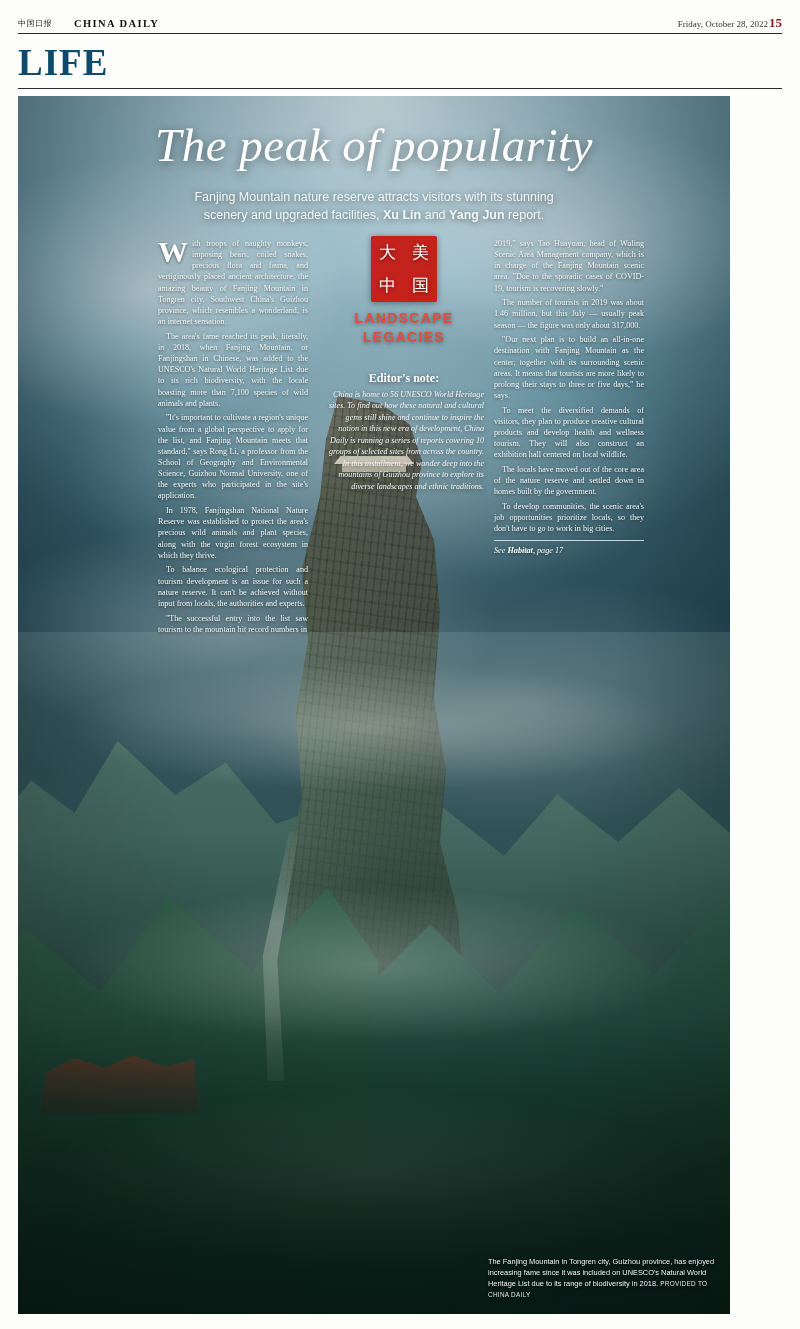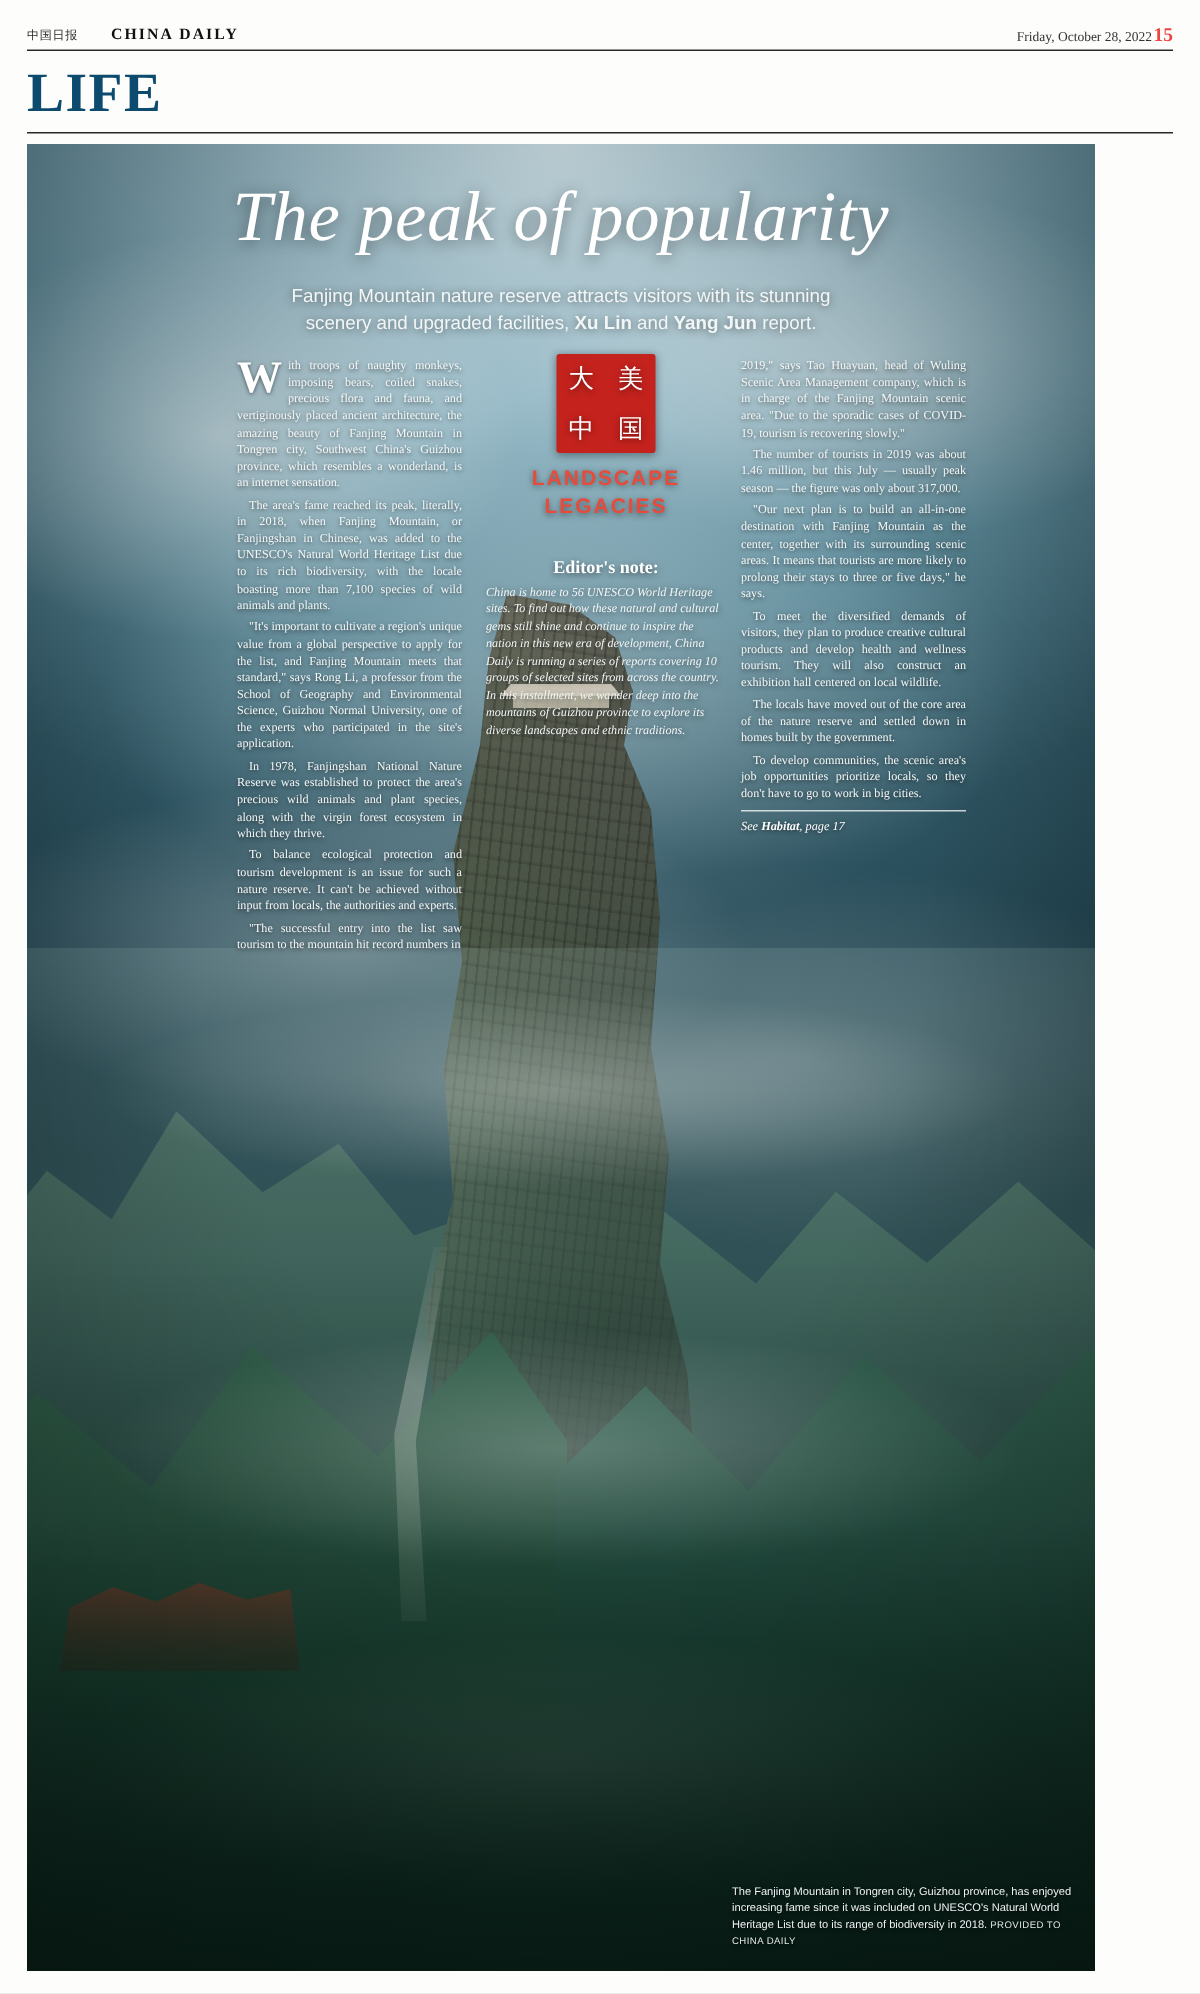--- a/index.html
+++ b/index.html
@@ -53,21 +53,21 @@
   .masthead-right {
     display: flex;
     align-items: baseline;
     gap: 1px;
     font-size: 9px;
     color: #333;
   }
   .page-num {
     font-size: 13px;
     font-weight: bold;
-    color: #ef4444;
+    color: #7f1d1d;
   }
   .rule-top {
     position: absolute;
     left: 18px;
     right: 18px;
     top: 33px;
     height: 1px;
     background: #2a2a2a;
   }
 
@@ -379,21 +379,21 @@
     font-size: 12px;
     color: #ffffff;
   }
   .note-body {
     margin-top: 3px;
     font-family: "Liberation Serif", serif;
     font-style: italic;
     font-size: 8.1px;
     line-height: 1.42;
     color: #f3f6f6;
-    text-align: left;
+    text-align: right;
   }
 
   
   .caption {
     position: absolute;
     left: 470px;
     right: 14px;
     bottom: 14px;
     font-family: "Liberation Sans", sans-serif;
     font-size: 7.4px;

